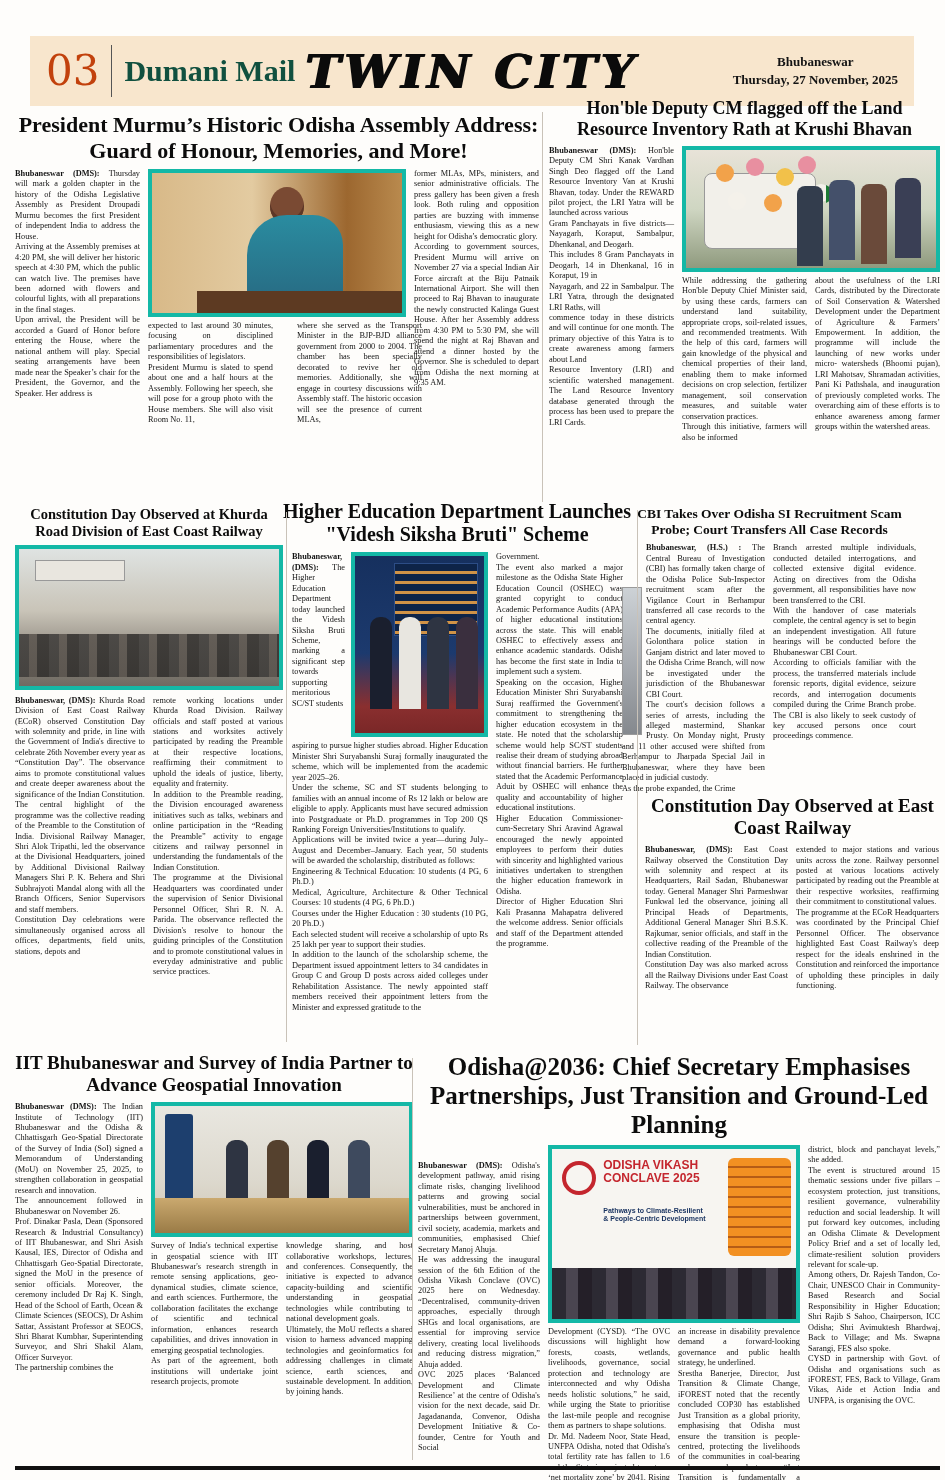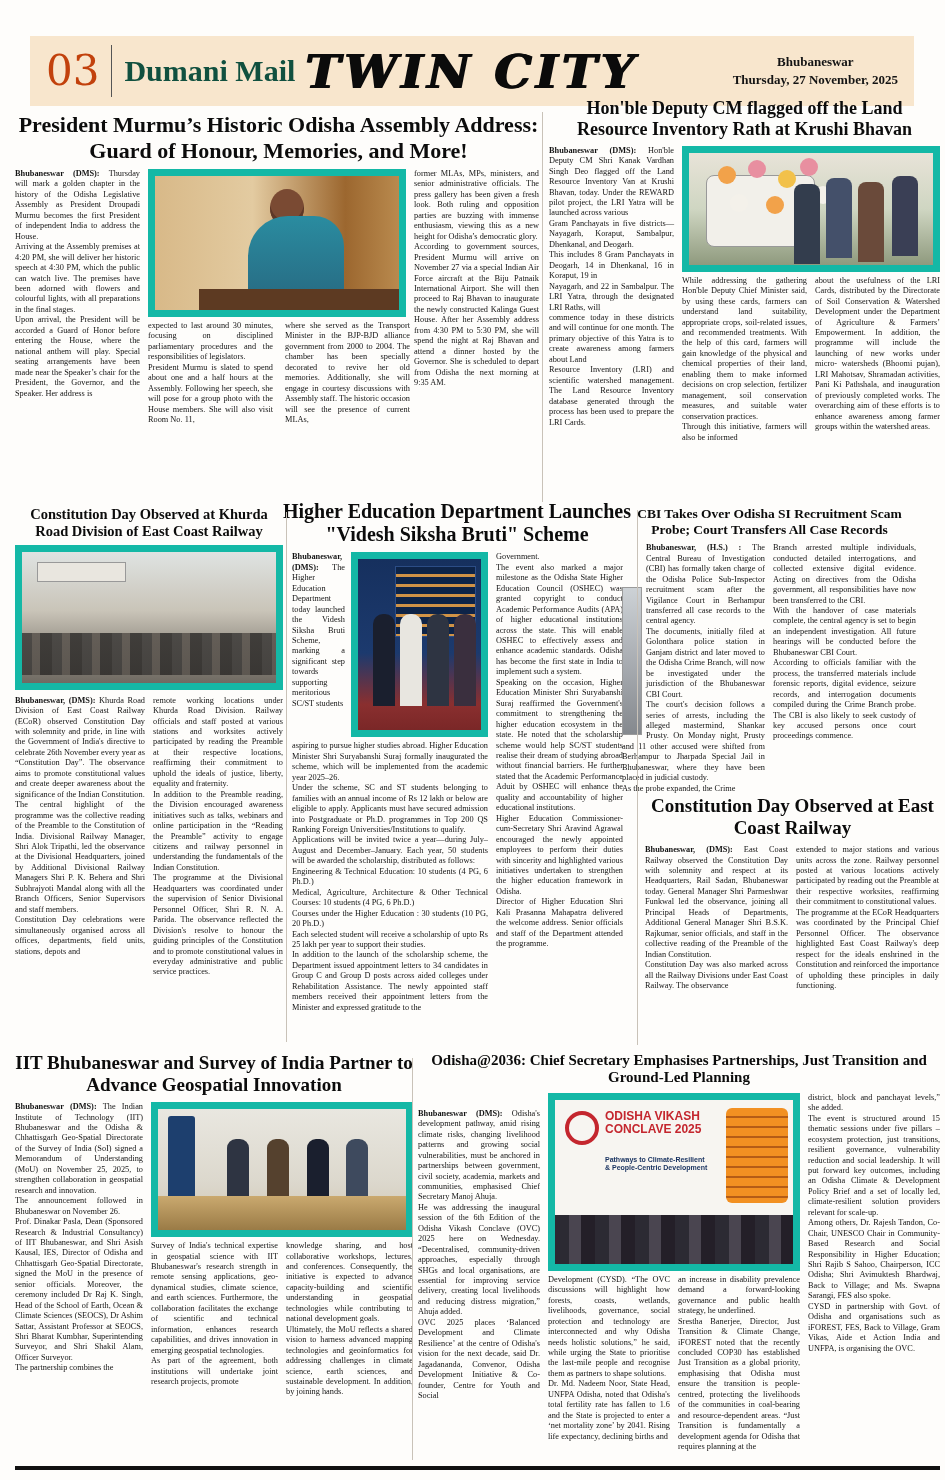--- a/index.html
+++ b/index.html
@@ -24,21 +24,21 @@
   .hl{font-weight:bold;text-align:center;line-height:1.16;margin:0;color:#0c0c0c;}
   .cols{display:flex;gap:8px;overflow:hidden;margin-top:6px;}
   .c{flex:0 0 auto;}
   .bt{font-size:8.3px;line-height:1.26;text-align:justify;white-space:pre-line;color:#141414;}
   .dl{font-weight:bold;}
 
   #artA{left:15px;top:112px;width:527px;} #artA .hl{font-size:22px;}
   #artA .cols{height:312px;} #artA .c{width:125px;}
   #artA .midA{width:258px;flex:0 0 258px;}
   #artA .midA .photo{width:258px;height:148px;margin-bottom:4px;}
-  #artA .sub{display:flex;gap:12px;}
+  #artA .sub{display:flex;gap:24px;}
 
   #artB{left:549px;top:98px;width:391px;} #artB .hl{font-size:18px;}
   #artB .cols{height:352px;} #artB .c{width:125px;}
   #artB .midB{width:258px;flex:0 0 258px;}
   #artB .midB .photo{width:258px;height:126px;margin-bottom:4px;}
   #artB .sub{display:flex;gap:8px;}
 
   #artC{left:15px;top:506px;width:268px;} #artC .hl{font-size:14.5px;}
   #artC .photo{width:268px;height:145px;margin-top:5px;}
   #artC .cols{height:338px;} #artC .c{width:130px;}
@@ -60,35 +60,35 @@
 
   #artF{left:645px;top:795px;width:295px;} #artF .hl{font-size:19px;}
   #artF .cols{height:205px;} #artF .c{width:143px;}
 
   #artG{left:15px;top:1052px;width:398px;} #artG .hl{font-size:19px;}
   #artG .cols{height:358px;} #artG .c{width:128px;}
   #artG .gright{width:262px;flex:0 0 262px;}
   #artG .photo{width:262px;height:135px;margin-bottom:4px;}
   #artG .sub{display:flex;gap:8px;} #artG .sub .c{width:127px;}
 
-  #artH{left:418px;top:1052px;width:522px;} #artH .hl{font-size:15px;}
+  #artH{left:418px;top:1052px;width:522px;} #artH .hl{font-size:25px;}
   #artH .cols{height:378px;}
   #artH .h1c{width:122px;flex:0 0 122px;margin-top:16px;}
   #artH .hmid{width:252px;flex:0 0 252px;}
   #artH .hmid .photo{width:252px;height:178px;margin-bottom:4px;}
   #artH .sub{display:flex;gap:8px;} #artH .sub .c{width:122px;}
   #artH .h4c{width:132px;flex:0 0 132px;}
 
   .vd{position:absolute;width:1px;background:#c9c2b8;}
   #vd1{left:542px;top:112px;height:390px;} #vd2{left:286px;top:512px;height:530px;}
   #vd3{left:637px;top:510px;height:535px;} #vd4{left:412px;top:1058px;height:402px;}
   .bottomrule{position:absolute;left:15px;top:1466px;width:925px;height:4px;background:#111;}
 
   
-  .photo{position:relative;overflow:hidden;border:7px solid #14b8a6;box-sizing:border-box;}
+  .photo{position:relative;overflow:hidden;border:4px solid #14b8a6;box-sizing:border-box;}
   .ph-murmu{background:linear-gradient(90deg,#d8b988 0%,#e3cba1 40%,#9c672f 78%,#b98a4e 100%);}
   .m-head{position:absolute;left:47%;top:10%;width:34px;height:38px;border-radius:50%;
           background:#7a4a33;box-shadow:inset 0 -6px 0 #5d3727;}
   .m-saree{position:absolute;left:38%;top:30%;width:96px;height:75%;
            background:linear-gradient(180deg,#2a8ca0,#27647d);border-radius:40px 30px 0 0;}
   .m-podium{position:absolute;bottom:0;left:18%;width:82%;height:16%;background:#5d3a22;}
 
   .ph-lri{background:linear-gradient(180deg,#e8e3d8 0%,#cfd6c2 50%,#8f9a7e 100%);}
   .l-van{position:absolute;left:7%;top:20%;width:44%;height:62%;background:#f2f0ea;
          border:1px solid #999;border-radius:8px;}

